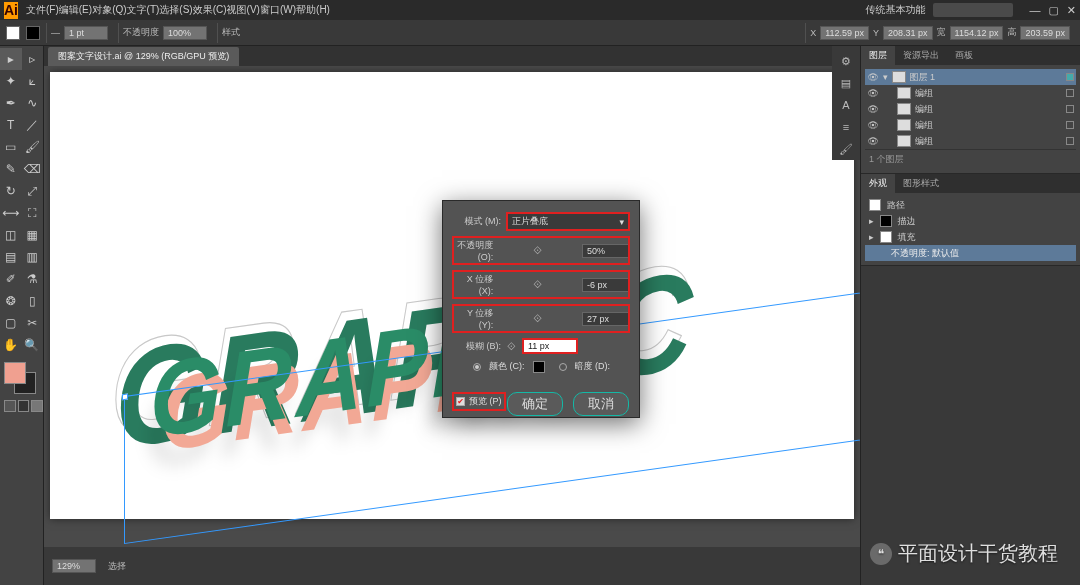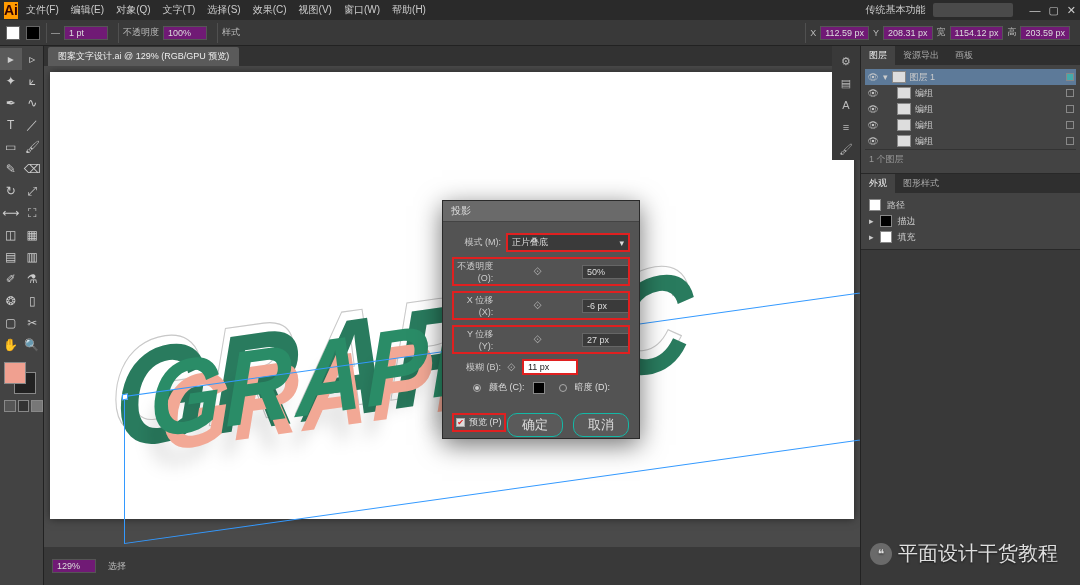--- a/index.html
+++ b/index.html
@@ -1,29 +1,29 @@
 <!DOCTYPE html>
 <html><head>
 <meta charset="utf-8">
 <style>
 * { margin: 0; padding: 0; box-sizing: border-box; font-family: "Microsoft YaHei", sans-serif; -webkit-font-smoothing: antialiased; }
 body { width: 1080px; height: 585px; background: #323232; overflow: hidden; position: relative; }
 .titlebar { height: 20px; background: #2a2a2a; display: flex; align-items: center; padding: 0 4px; color: #ccc; font-size: 10px; }
 .titlebar .ai-icon { width: 14px; height: 17px; background: #ff9a00; color: #330000; font-size: 14px; font-weight: bold; display: flex; align-items: center; justify-content: center; margin-right: 8px; }
-.titlebar .menu { display: flex; gap: 12px; }
+.titlebar .menu { display: flex; }
 .titlebar .menu span { cursor: pointer; }
 .titlebar .right { margin-left: auto; display: flex; align-items: center; gap: 8px; }
 .titlebar .search-box { background: #4a4a4a; width: 80px; height: 14px; border-radius: 2px; }
 .titlebar .win-controls { display: flex; gap: 8px; margin-left: 8px; font-size: 11px; }
 .controlbar { height: 26px; background: #393939; border-bottom: 1px solid #222; display: flex; align-items: center; padding: 0 6px; color: #bbb; font-size: 9px; gap: 6px; }
 .swatch { width: 14px; height: 14px; border: 1px solid #666; }
 .swatch.white { background: #fff; }
 .swatch.black { background: #000; }
 .ctrl-seg { display: flex; align-items: center; gap: 4px; padding: 0 4px; border-left: 1px solid #505050; height: 20px; }
-.ctrl-num { background: #701a75; border: 1px solid #555; padding: 1px 4px; font-size: 9px; color: #ddd; min-width: 44px; display: inline-block; }
+.ctrl-num { background: #737373; border: 1px solid #555; padding: 1px 4px; font-size: 9px; color: #ddd; min-width: 44px; display: inline-block; }
 .content { display: flex; height: 539px; }
 .toolbox { width: 44px; background: #434343; border-right: 1px solid #222; display: flex; flex-direction: column; padding-top: 2px; }
 .tool-row { display: flex; }
 .tool { width: 22px; height: 22px; display: flex; align-items: center; justify-content: center; color: #ccc; font-size: 12px; cursor: pointer; }
 .tool.active { background: #5a5a5a; }
 .tool-swatches { margin-top: 6px; position: relative; width: 32px; height: 32px; margin-left: 4px; }
 .tool-swatch-main { position: absolute; width: 22px; height: 22px; background: #f0a090; border: 1px solid #888; top: 0; left: 0; }
 .tool-swatch-alt { position: absolute; width: 22px; height: 22px; background: #222; border: 1px solid #888; bottom: 0; right: 0; }
 .tool-mode { display: flex; gap: 2px; margin-left: 4px; margin-top: 6px; }
 .tool-mode div { width: 12px; height: 12px; border: 1px solid #888; }
@@ -290,35 +290,38 @@
         <div class="appearance-row">
             <span>▸</span>
             <div class="sw" style="background:#000"></div>
             <span>描边</span>
           </div>
         <div class="appearance-row">
             <span>▸</span>
             <div class="sw" style="background:#fff"></div>
             <span>填充</span>
           </div>
+        <div class="appearance-row effect">
+            <span style="width:16px"></span>
+            <span>不透明度: 默认值</span>
+          </div>
       </div>
     </div>
   </div>
 </div>
 
 <div class="panel-right-icons" style="right:220px">
   <div class="ricon">⚙</div>
   <div class="ricon">▤</div>
   <div class="ricon">A</div>
   <div class="ricon">≡</div>
   <div class="ricon">🖌</div>
 </div>
 
 <div class="dialog">
-  <div class="dialog-title">投影</div>
   <div class="dialog-body">
     <div class="dlg-row">
       <div class="dlg-label">模式 (M):</div>
       <div class="dlg-select hl-red">
         <span>正片叠底</span>
           <span>▾</span>
       </div>
     </div>
     <div class="dlg-row hl-red" style="padding:2px 0">
       <div class="dlg-label">不透明度 (O):</div>

